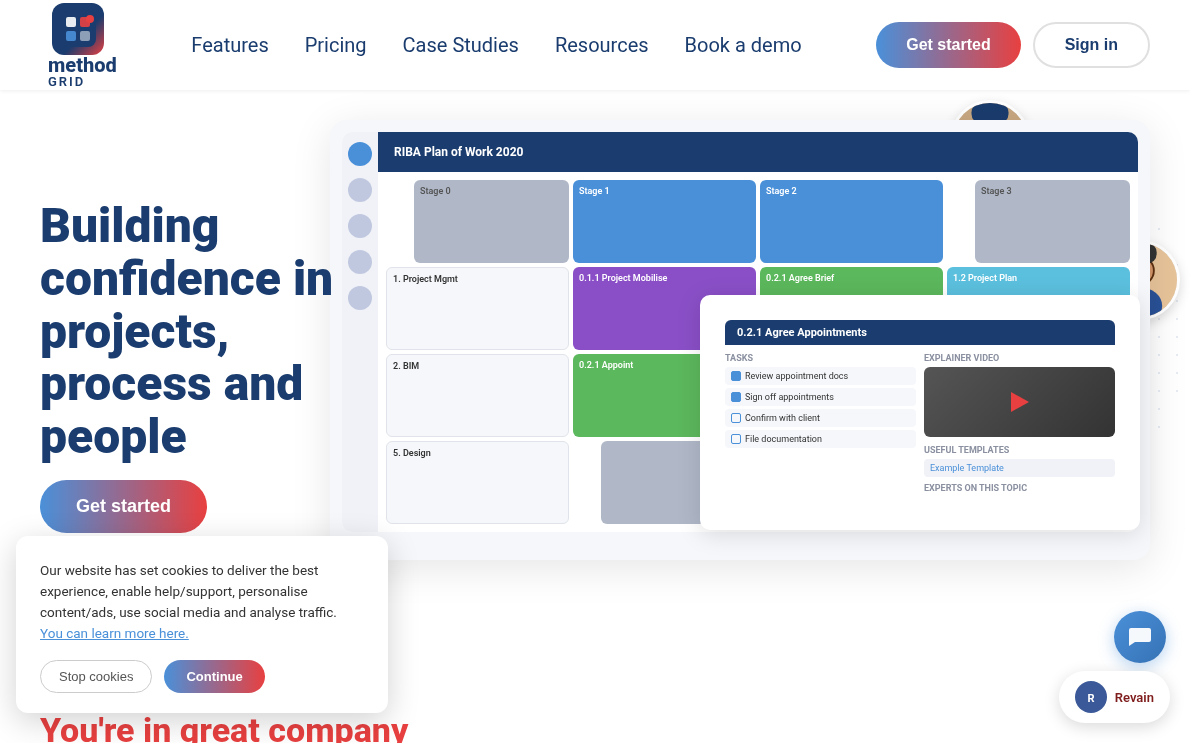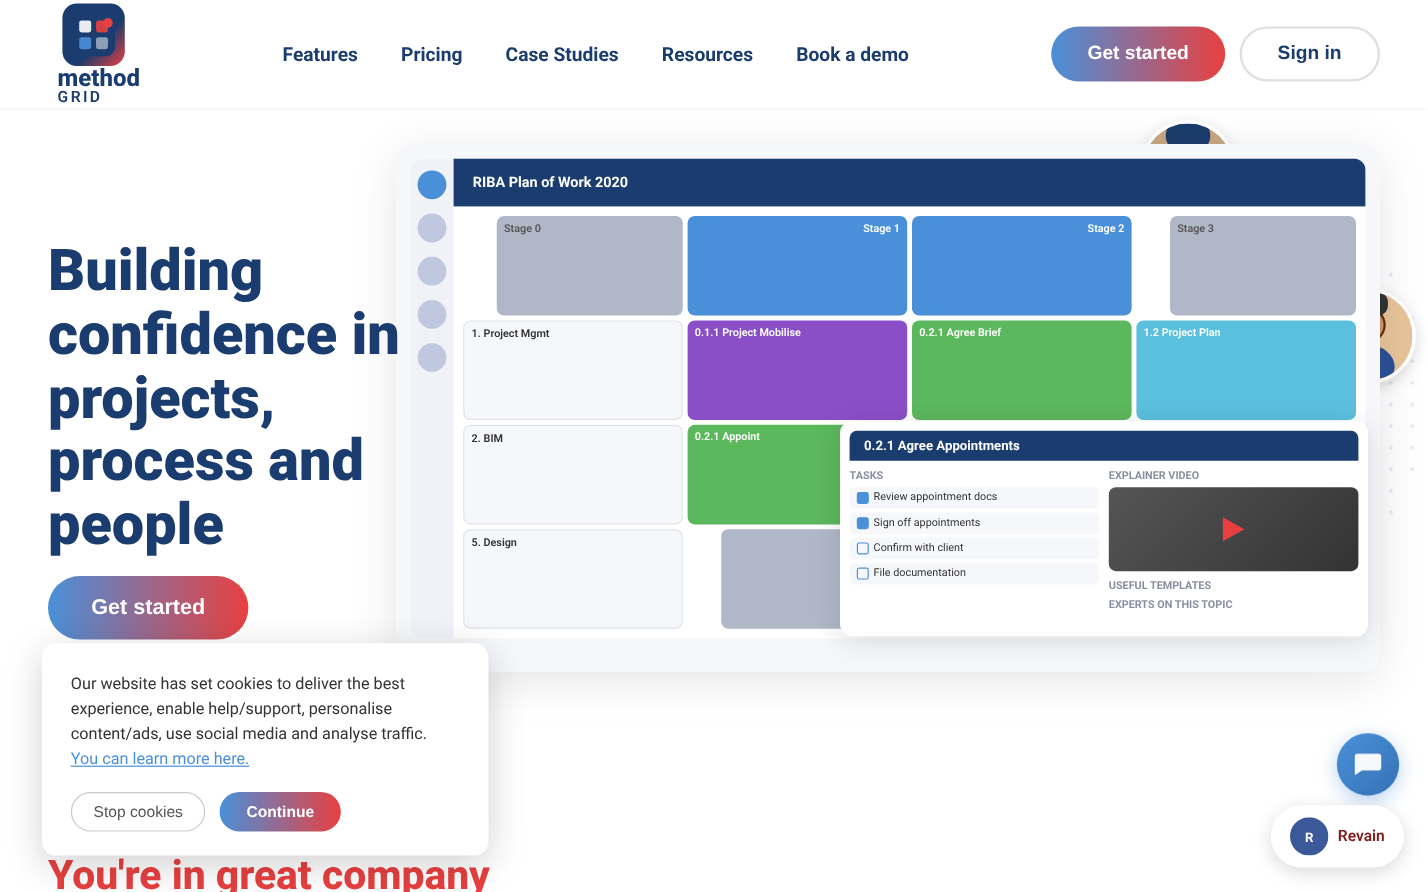--- a/index.html
+++ b/index.html
@@ -17,21 +17,21 @@
       background: linear-gradient(135deg, #1a3c6e 60%, #e84040 100%);
       border-radius: 12px; width: 52px; height: 52px;
       display: flex; align-items: center; justify-content: center;
       position: relative;
     }
     .logo-text-wrap { margin-left: 8px; line-height: 1; }
     .logo-method { font-size: 20px; font-weight: 800; color: #1a3c6e; display: block; }
     .logo-grid { font-size: 13px; font-weight: 600; color: #1a3c6e; display: block; letter-spacing: 2px; }
     .nav-links { display: flex; align-items: center; gap: 36px; }
     .nav-links a {
-      text-decoration: none; color: #1a3c6e; font-size: 16px; font-weight: 700;
+      text-decoration: none; color: #1a3c6e; font-size: 20px; font-weight: 400;
       transition: color 0.2s;
     }
     .nav-actions { display: flex; align-items: center; gap: 12px; }
     .btn-get-started {
       background: linear-gradient(90deg, #4a90d9 0%, #e84040 100%);
       color: #fff; border: none; border-radius: 28px; padding: 14px 30px;
       font-size: 16px; font-weight: 600; cursor: pointer;
     }
     .btn-sign-in {
       background: #fff; color: #1a3c6e; border: 2px solid #e0e0e0;
@@ -90,32 +90,32 @@
     .dash-sidebar-dot.active { background: #4a90d9; }
     .dash-main { display: flex; flex-direction: column; }
     .dash-header { background: #1a3c6e; height: 40px; display: flex; align-items: center; padding: 0 16px; }
     .dash-header-title { color: #fff; font-size: 12px; font-weight: 700; }
     .dash-content { display: grid; grid-template-columns: repeat(4, 1fr); gap: 4px; padding: 8px; flex: 1; }
 
     
     .dash-card {
       border-radius: 6px; padding: 6px; font-size: 9px; font-weight: 600; color: #fff; min-height: 60px;
     }
-    .dash-card.blue { background: #4a90d9; text-align: right; }
+    .dash-card.blue { background: #4a90d9; }
     .dash-card.green { background: #5cb85c; }
     .dash-card.teal { background: #5bc0de; }
     .dash-card.purple { background: #8a4fc7; }
     .dash-card.gray { background: #b0b8c8; color: #555; margin-left: 28px; }
     .dash-card.white { background: #f5f7fa; color: #333; border: 1px solid #e0e4ea; }
 
     
     .floating-panel {
       position: absolute; right: 10px; bottom: 30px;
       background: #fff; border-radius: 10px; box-shadow: 0 4px 24px rgba(0,0,0,0.13);
-      width: 440px; padding: 8px; z-index: 10;
+      width: 440px; padding: 25px; z-index: 10;
     }
     .fp-header { background: #1a3c6e; border-radius: 6px 6px 0 0; padding: 6px 12px; display: flex; align-items: center; }
     .fp-header-title { color: #fff; font-size: 11px; font-weight: 700; flex: 1; }
     .fp-grid { display: grid; grid-template-columns: 1fr 1fr; gap: 8px; padding: 8px 0; }
     .fp-col { }
     .fp-section-title { font-size: 9px; font-weight: 700; color: #8a90a0; text-transform: uppercase; margin-bottom: 4px; }
     .fp-task { background: #f5f7fa; border-radius: 4px; padding: 4px 6px; margin-bottom: 3px; font-size: 9px; color: #333; display: flex; align-items: center; gap: 4px; }
     .fp-check { width: 10px; height: 10px; border-radius: 2px; border: 1.5px solid #4a90d9; display: inline-block; flex-shrink: 0; }
     .fp-check.done { background: #4a90d9; border-color: #4a90d9; }
     .fp-video-thumb {
@@ -132,21 +132,21 @@
       background: #ddd;
     }
     .avatar-float.top-right { width: 80px; height: 80px; top: -20px; right: 120px; }
     .avatar-float.mid-right { width: 80px; height: 80px; top: 120px; right: -30px; }
 
     
     .av-face { width: 100%; height: 100%; }
 
     
     .cookie-banner {
-      position: fixed; bottom: 30px; left: 35px; z-index: 9999;
+      position: fixed; bottom: 30px; left: 16px; z-index: 9999;
       background: #fff; border-radius: 12px; box-shadow: 0 8px 32px rgba(0,0,0,0.18);
       width: 372px; padding: 24px 24px 20px;
     }
     .cookie-text { font-size: 13.5px; color: #333; line-height: 1.55; margin-bottom: 8px; }
     .cookie-link { color: #4a90d9; text-decoration: underline; }
     .cookie-actions { display: flex; align-items: center; gap: 12px; margin-top: 16px; }
     .btn-stop-cookies {
       background: transparent; border: 1.5px solid #ccc; border-radius: 20px;
       padding: 8px 18px; font-size: 13px; color: #555; cursor: pointer;
     }
@@ -327,20 +327,21 @@
               <span>File documentation</span>
             </div>
           </div>
           <div class="fp-col">
             <div class="fp-section-title">Explainer video</div>
             <div class="fp-video-thumb">
               <div class="fp-play"></div>
             </div>
             <div style="margin-top:8px">
               <div class="fp-section-title">Useful templates</div>
+              <div class="fp-template-row">Example Template</div>
             </div>
             <div style="margin-top:6px">
               <div class="fp-section-title">Experts on this topic</div>
             </div>
           </div>
         </div>
       </div>
     </div>
   </div>
 </section>

